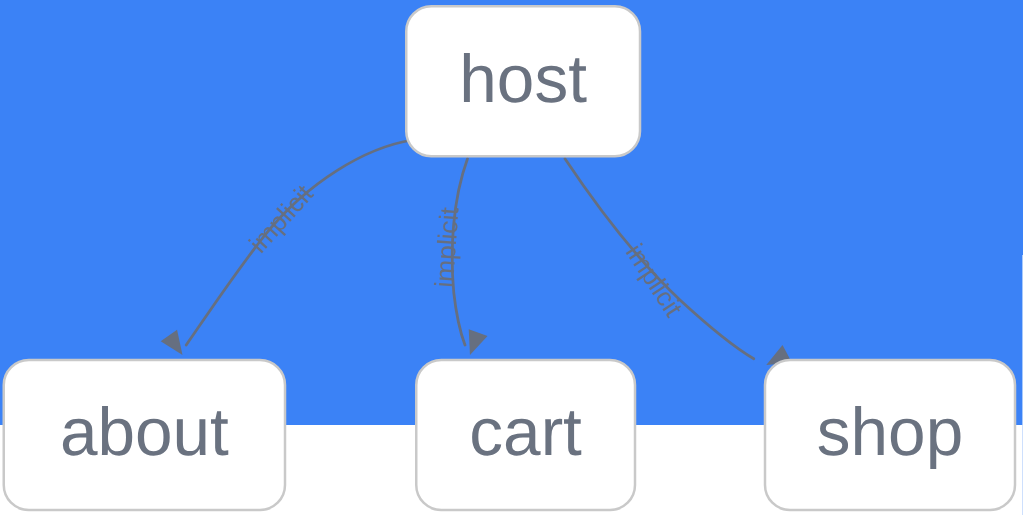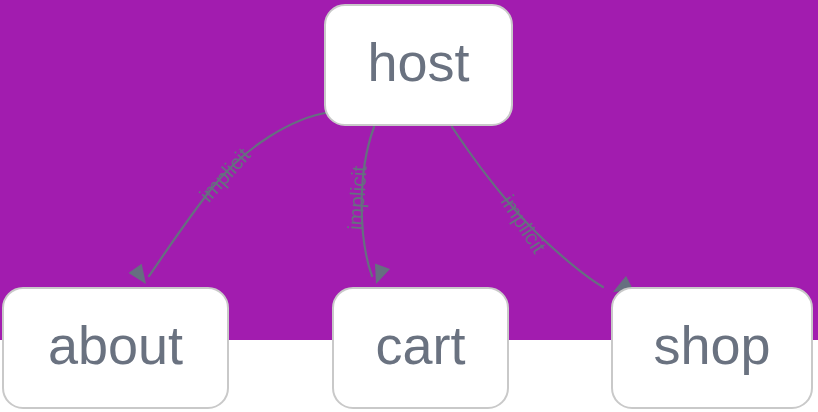--- a/index.html
+++ b/index.html
@@ -11,21 +11,21 @@
   body {
     width: 818px;
     height: 412px;
     overflow: hidden;
     font-family: "Liberation Sans", sans-serif;
   }
   #diagram-root {
     position: relative;
     width: 818px;
     height: 340px;
-    background: #a21caf;
+    background: #3b82f6;
   }
   #diagram-svg {
     position: absolute;
     top: 0;
     left: 0;
     width: 818px;
     height: 412px;
     display: block;
   }
   .node-box {

